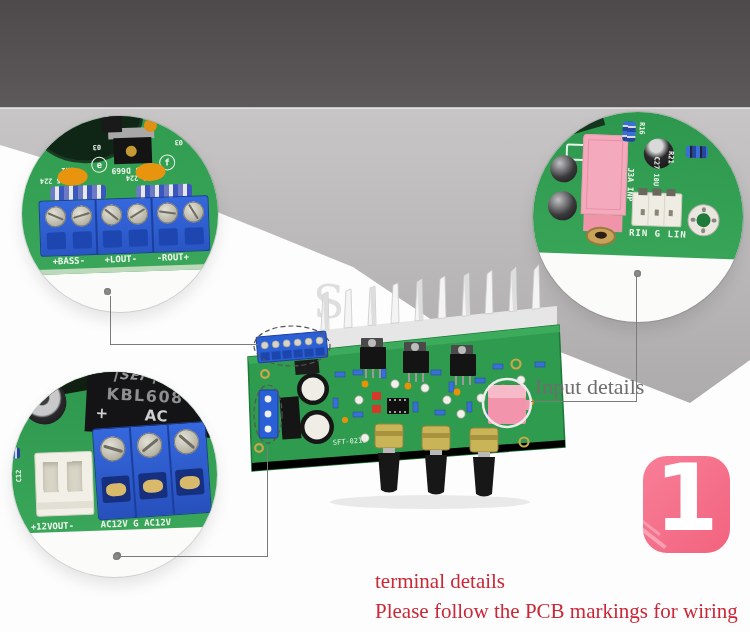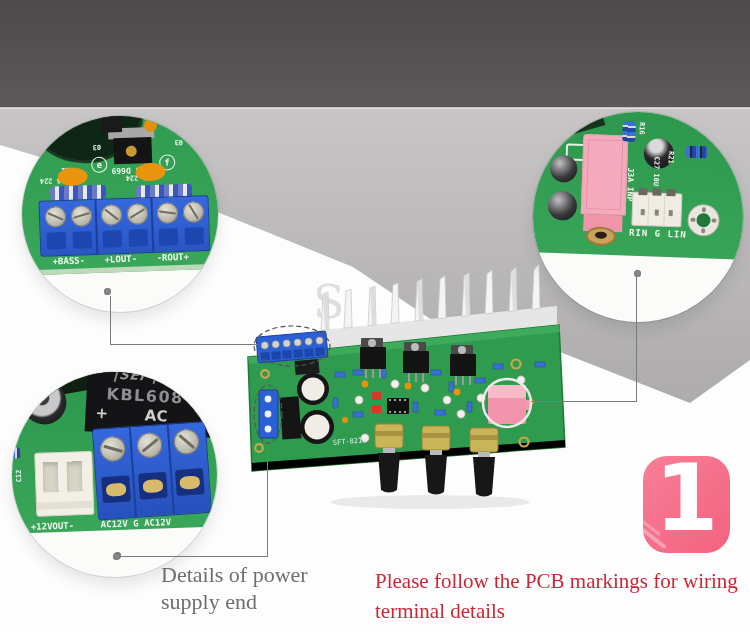--- a/index.html
+++ b/index.html
@@ -441,32 +441,29 @@
       <div class="pcbtxt" style="left:96px;top:158px;font-size:9px;">AC12V G AC12V</div>
     </div>
     <div class="cdot" style="left:102px;top:180px;"></div>
   </div>
 
   <div class="cline" style="left:110px;top:296px;width:1px;height:48px;"></div>
   <div class="cline" style="left:110px;top:344px;width:148px;height:1px;"></div>
 
   <div class="cline" style="left:636px;top:276px;width:1px;height:126px;"></div>
   <div class="cline" style="left:531px;top:401px;width:106px;height:1px;"></div>
+  <div class="note" style="left:535px;top:374px;">Input details</div>
 
   <div class="cline" style="left:118px;top:556px;width:150px;height:1px;"></div>
   <div class="cline" style="left:267px;top:446px;width:1px;height:111px;"></div>
   <div class="cdot" style="left:113px;top:553px;"></div>
-  <div class="note" style="left:161px;top:562px;">
-    <div>Details of power</div>
-    <div>supply end</div>
-  </div>
 
   <div class="badge">
     <div class="stripe"></div>
     <div class="stripe2"></div>
     <div class="one">1</div>
   </div>
   <div class="caption">
+    <div>terminal details</div>
     <div>Please follow the PCB markings for wiring</div>
-    <div>terminal details</div>
   </div>
 
 </div>
 
 </body></html>

